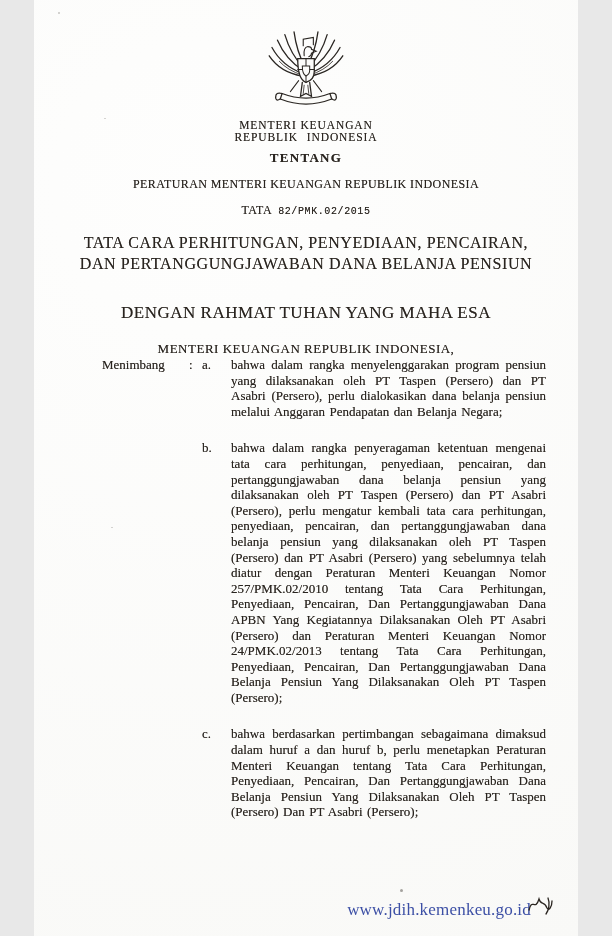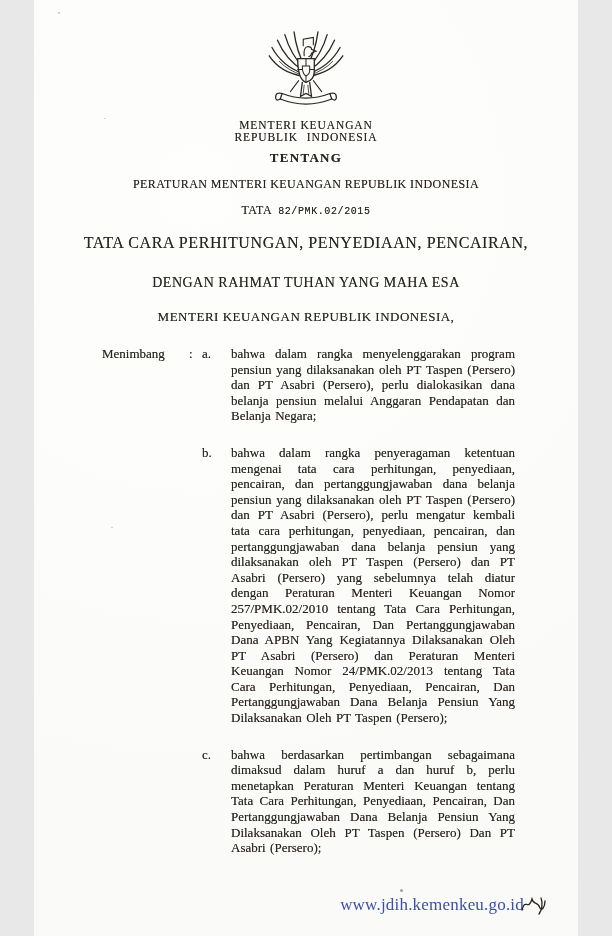--- a/index.html
+++ b/index.html
@@ -20,37 +20,37 @@
   .hdr { padding-top:28px; }
   .emblem-wrap { height:86px; display:flex; justify-content:center; align-items:flex-start; }
   .ministry1 { font-size:11.5px; letter-spacing:.9px; margin-top:5px; }
   .ministry2 { font-size:11.5px; letter-spacing:.9px; word-spacing:5px;text-align:center; }
   .salinan   { font-size:13px; font-weight:bold; letter-spacing:1.3px; margin-top:7px; }
   .regtitle  { font-size:12px; letter-spacing:.4px; margin-top:11px;text-align:center; }
   .nomor     { font-size:12px; letter-spacing:.5px; margin-top:11px; }
   .nomor .num{ font-family:"Liberation Mono","DejaVu Sans Mono",monospace; font-size:10px; letter-spacing:.6px; margin-left:6px; }
   .tentang   { font-size:12px; letter-spacing:.6px; margin-top:21px; }
   .subject   { font-size:16px; letter-spacing:.6px; line-height:21px; margin-top:14px; }
-  .invocation{ font-size:14px; letter-spacing:.5px; margin-top:22px; }
+  .invocation{ font-size:17px; letter-spacing:.5px; margin-top:29px; }
   .issuer    { font-size:13px; letter-spacing:.5px; margin-top:18px; }
 
   
-  .consider { margin-top:21px; padding-left:68px; padding-right:63px;
+  .consider { padding-left:68px; padding-right:32px;
               font-size:13px; line-height:15.6px; word-spacing:1.2px; }
   .c-row   { display:flex; align-items:flex-start; }
   .c-label { width:87px; flex:none; }
   .c-colon { width:13px; flex:none; }
   .c-items { flex:1; }
   .c-item  { display:flex; margin-bottom:21px; }
   .c-item:last-child { margin-bottom:0; }
   .c-letter{ width:29px; flex:none; }
   .c-text  { flex:1; text-align:justify; margin:0; }
 
   
-  .footer { position:absolute; right:30px; bottom:12px; display:flex; align-items:flex-start; }
+  .footer { position:absolute; right:23px; bottom:12px; display:flex; align-items:center; }
   .watermark { color:#3c4fa5; font-size:17px; letter-spacing:.2px; text-decoration:none; text-shadow:none; }
   .scribble { margin-left:-4px; margin-bottom:3px; }
 
   
   .speck { position:absolute; border-radius:50%; background:rgba(60,55,48,.28); }
   .s1 { left:24px; top:12px;  width:2px; height:2px; }
   .s2 { left:70px; top:118px; width:2px; height:1px; }
   .s3 { left:366px; top:889px; width:3px; height:3px; background:rgba(60,55,48,.45); }
   .s4 { left:575px; top:300px; width:2px; height:2px; }
   .s5 { left:77px; top:527px;  width:2px; height:1px; }
@@ -113,20 +113,21 @@
     <div class="salinan">TENTANG</div>
     <div class="regtitle">PERATURAN MENTERI KEUANGAN REPUBLIK INDONESIA</div>
 
     <div class="nomor">
       <span>TATA</span><span class="num">82/PMK.02/2015</span>
     </div>
 
 
     <div class="subject">
       <div>TATA CARA PERHITUNGAN, PENYEDIAAN, PENCAIRAN,</div>
+      <div>DAN PERTANGGUNGJAWABAN DANA BELANJA PENSIUN</div>
     </div>
 
     <div class="invocation">DENGAN RAHMAT TUHAN YANG MAHA ESA</div>
     <div class="issuer">MENTERI KEUANGAN REPUBLIK INDONESIA,</div>
   </div>
 
   <div class="consider">
     <div class="c-row">
       <span class="c-label">Menimbang</span>
       <span class="c-colon">:</span>

